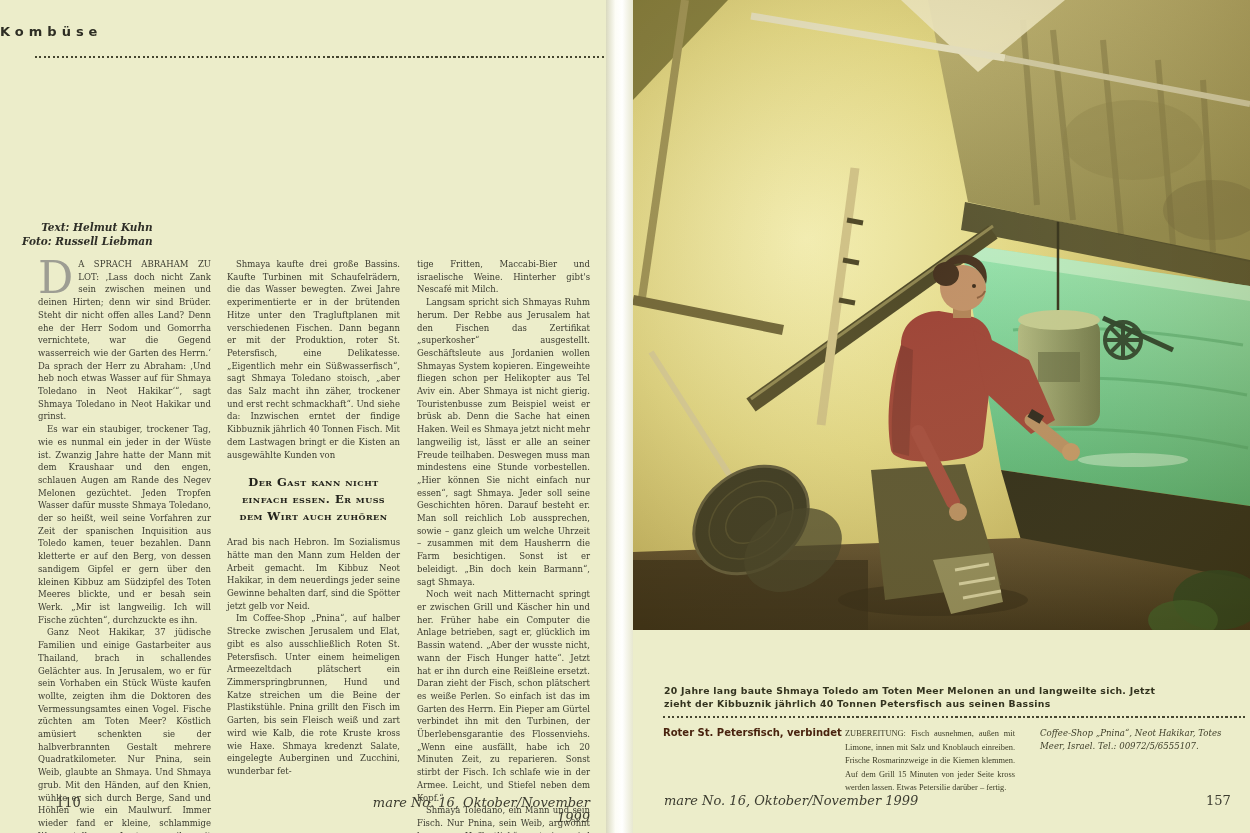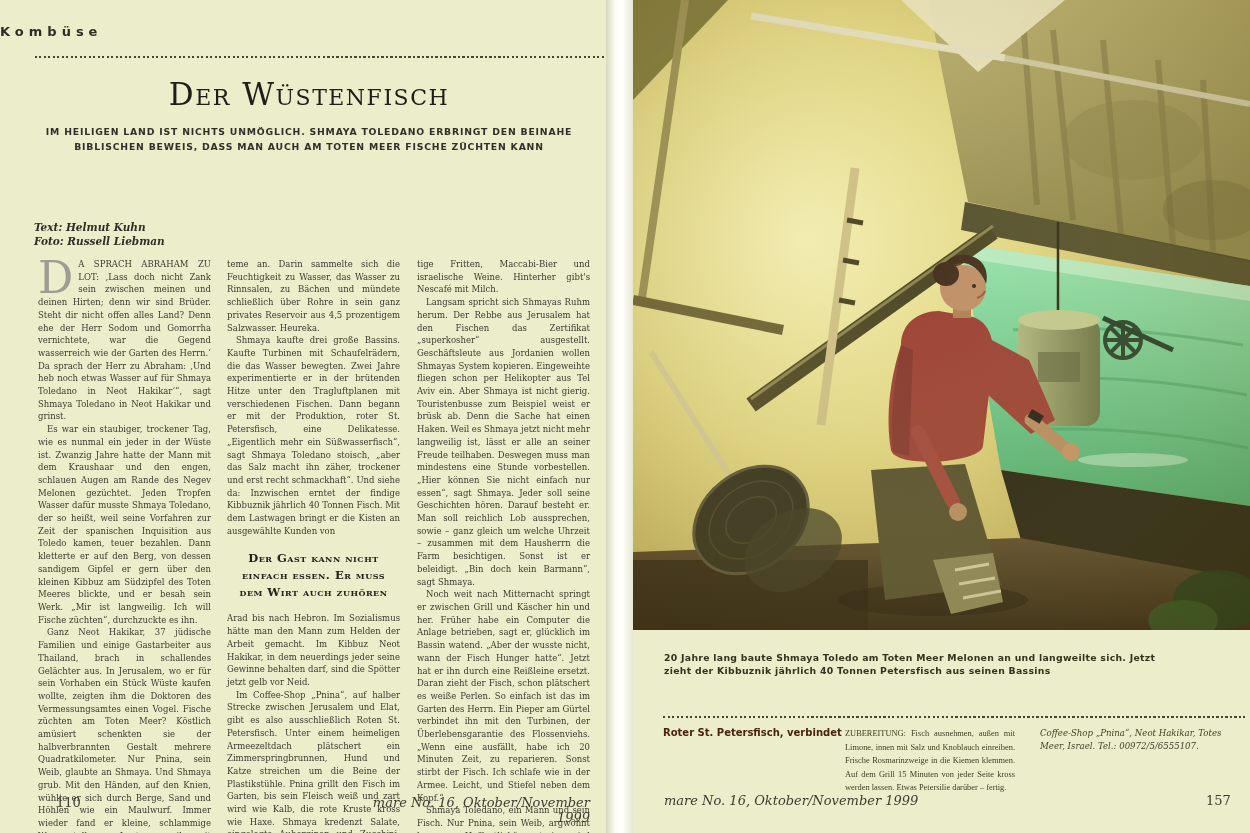--- a/index.html
+++ b/index.html
@@ -11,79 +11,73 @@
           letter-spacing:5px;color:#2e2e24;}
   .rule-dotted{position:absolute;height:2px;
           background-image:repeating-linear-gradient(90deg,#454530 0 2px,transparent 2px 4.5px);}
   .rule-top{left:35px;top:56px;width:577px;}
   .rule-recipe{left:663px;top:716px;width:582px;}
   .title{position:absolute;left:0;top:76px;width:618px;text-align:center;
           font-variant:small-caps;font-size:31px;letter-spacing:1.5px;color:#1f1f19;}
   .subtitle{position:absolute;left:18px;top:124px;width:582px;text-align:center;
           font-family:"DejaVu Sans",sans-serif;font-weight:bold;font-size:9.3px;
           line-height:15px;letter-spacing:0.8px;color:#30302a;}
-  .credits{position:absolute;left:34px;top:220px;font-style:italic;font-weight:bold;
-          font-size:10.5px;line-height:14px;color:#2f2f28;}
+  .credits{position:absolute;left:22px;top:220px;font-style:italic;font-weight:bold;
+          font-size:10.5px;line-height:14px;color:#2f2f28;text-align:right;}
   .col{position:absolute;top:258px;width:173px;font-size:8.5px;line-height:12.7px;
           text-align:justify;color:#3b3b30;}
   .col-1{left:38px;}  .col-2{left:227px;}  .col-3{left:417px;}
   .col p{margin:0;}
   .col p.ind{text-indent:9px;}
   .dropcap{float:left;font-size:44px;line-height:36px;color:#9d9d93;
           padding:2px 5px 0 0;font-family:"DejaVu Serif",serif;}
   .pullquote{margin:13px 2px 11px !important;text-align:center;font-variant:small-caps;
           font-weight:bold;font-size:11.5px;line-height:17px;color:#23231c;letter-spacing:0.5px;}
   .folio{position:absolute;font-size:13px;color:#3c3c30;margin-left:18px;}
   .folio-110{left:38px;top:795px;}
   .folio-111{left:1188px;top:793px;}
   .issue{position:absolute;font-style:italic;font-size:13px;color:#3c3c30;}
   .issue-left{left:360px;top:795px;width:230px;text-align:right;}
   .issue-right{left:664px;top:793px;}
   
   .gutter{position:absolute;left:606px;top:0;width:27px;height:833px;
           background:linear-gradient(90deg,#d9d9bf 0%,#fdfdf6 35%,#ffffff 60%,#e7e7d0 100%);}
   
   .photo{position:absolute;left:633px;top:0;width:617px;height:630px;overflow:hidden;}
-  .caption{position:absolute;left:664px;top:651px;width:580px;
+  .caption{position:absolute;left:664px;top:684px;width:580px;
           font-family:"DejaVu Sans",sans-serif;font-weight:bold;font-size:9.3px;
           line-height:13px;letter-spacing:0.3px;color:#33331f;}
   .recipe-title{position:absolute;left:663px;top:727px;width:215px;
           font-family:"DejaVu Sans",sans-serif;font-weight:bold;font-size:10px;color:#48220e;}
   .recipe-prep{position:absolute;left:845px;top:727px;width:170px;
           font-family:Liberation Serif, serif;font-size:8.4px;line-height:13.5px;
           text-align:justify;color:#3c3c26;}
   .recipe-info{position:absolute;left:1040px;top:727px;width:205px;
           font-style:italic;font-size:8.6px;line-height:13px;color:#3f3f2a;}
   .recipe-info p{margin:0;}
 </style>
 </head>
 <body>
 
 <div class="spread">
 
   <div class="kicker">Kombüse</div>
   <div class="rule-dotted rule-top"></div>
-  <h1 class="title" style="margin:0;font-weight:normal;">Der Wüstenfisch</h1>
-  <div class="subtitle">
-    <div>IM HEILIGEN LAND IST NICHTS UNMÖGLICH. SHMAYA TOLEDANO ERBRINGT DEN BEINAHE</div>
-    <div>BIBLISCHEN BEWEIS, DASS MAN AUCH AM TOTEN MEER FISCHE ZÜCHTEN KANN</div>
-  </div>
   <div class="credits">
     <div>Text: Helmut Kuhn</div>
     <div>Foto: Russell Liebman</div>
   </div>
 
   <div class="col col-1">
     <p><span class="dropcap">D</span><span>A SPRACH ABRAHAM ZU LOT: ‚Lass doch nicht Zank sein zwischen meinen und deinen Hirten; denn wir sind Brüder. Steht dir nicht offen alles Land? Denn ehe der Herr Sodom und Gomorrha vernichtete, war die Gegend wasserreich wie der Garten des Herrn.‘ Da sprach der Herr zu Abraham: ‚Und heb noch etwas Wasser auf für Shmaya Toledano in Neot Hakikar‘“, sagt Shmaya Toledano in Neot Hakikar und grinst.</span></p>
     <p class="ind">Es war ein staubiger, trockener Tag, wie es nunmal ein jeder in der Wüste ist. Zwanzig Jahre hatte der Mann mit dem Kraushaar und den engen, schlauen Augen am Rande des Negev Melonen gezüchtet. Jeden Tropfen Wasser dafür musste Shmaya Toledano, der so heißt, weil seine Vorfahren zur Zeit der spanischen Inquisition aus Toledo kamen, teuer bezahlen. Dann kletterte er auf den Berg, von dessen sandigem Gipfel er gern über den kleinen Kibbuz am Südzipfel des Toten Meeres blickte, und er besah sein Werk. „Mir ist langweilig. Ich will Fische züchten“, durchzuckte es ihn.</p>
     <p class="ind">Ganz Neot Hakikar, 37 jüdische Familien und einige Gastarbeiter aus Thailand, brach in schallendes Gelächter aus. In Jerusalem, wo er für sein Vorhaben ein Stück Wüste kaufen wollte, zeigten ihm die Doktoren des Vermessungsamtes einen Vogel. Fische züchten am Toten Meer? Köstlich amüsiert schenkten sie der halbverbrannten Gestalt mehrere Quadratkilometer. Nur Pnina, sein Weib, glaubte an Shmaya. Und Shmaya grub. Mit den Händen, auf den Knien, wühlte er sich durch Berge, Sand und Höhlen wie ein Maulwurf. Immer wieder fand er kleine, schlammige Wasserstellen. Legte meilenweit verästelte Tunnel- und Grabensys-</p>
   </div>
 
   <div class="col col-2">
-    <p>teme an. Darin sammelte sich die Feuchtigkeit zu Wasser, das Wasser zu Rinnsalen, zu Bächen und mündete schließlich über Rohre in sein ganz privates Reservoir aus 4,5 prozentigem Salzwasser. Heureka.</p>
     <p class="ind">Shmaya kaufte drei große Bassins. Kaufte Turbinen mit Schaufelrädern, die das Wasser bewegten. Zwei Jahre experimentierte er in der brütenden Hitze unter den Tragluftplanen mit verschiedenen Fischen. Dann begann er mit der Produktion, roter St. Petersfisch, eine Delikatesse. „Eigentlich mehr ein Süßwasserfisch“, sagt Shmaya Toledano stoisch, „aber das Salz macht ihn zäher, trockener und erst recht schmackhaft“. Und siehe da: Inzwischen erntet der findige Kibbuznik jährlich 40 Tonnen Fisch. Mit dem Lastwagen bringt er die Kisten an ausgewählte Kunden von</p>
     <p class="pullquote">Der Gast kann nicht einfach essen. Er muss dem Wirt auch zuhören</p>
     <p>Arad bis nach Hebron. Im Sozialismus hätte man den Mann zum Helden der Arbeit gemacht. Im Kibbuz Neot Hakikar, in dem neuerdings jeder seine Gewinne behalten darf, sind die Spötter jetzt gelb vor Neid.</p>
     <p class="ind">Im Coffee-Shop „Pnina“, auf halber Strecke zwischen Jerusalem und Elat, gibt es also ausschließlich Roten St. Petersfisch. Unter einem heimeligen Armeezeltdach plätschert ein Zimmerspringbrunnen, Hund und Katze streichen um die Beine der Plastikstühle. Pnina grillt den Fisch im Garten, bis sein Fleisch weiß und zart wird wie Kalb, die rote Kruste kross wie Haxe. Shmaya kredenzt Salate, eingelegte Auberginen und Zucchini, wunderbar fet-</p>
   </div>
 
   <div class="col col-3">
     <p>tige Fritten, Maccabi-Bier und israelische Weine. Hinterher gibt's Nescafé mit Milch.</p>
     <p class="ind">Langsam spricht sich Shmayas Ruhm herum. Der Rebbe aus Jerusalem hat den Fischen das Zertifikat „superkosher“ ausgestellt. Geschäftsleute aus Jordanien wollen Shmayas System kopieren. Eingeweihte fliegen schon per Helikopter aus Tel Aviv ein. Aber Shmaya ist nicht gierig. Touristenbusse zum Beispiel weist er brüsk ab. Denn die Sache hat einen Haken. Weil es Shmaya jetzt nicht mehr langweilig ist, lässt er alle an seiner Freude teilhaben. Deswegen muss man mindestens eine Stunde vorbestellen. „Hier können Sie nicht einfach nur essen“, sagt Shmaya. Jeder soll seine Geschichten hören. Darauf besteht er. Man soll reichlich Lob aussprechen, sowie – ganz gleich um welche Uhrzeit – zusammen mit dem Hausherrn die Farm besichtigen. Sonst ist er beleidigt. „Bin doch kein Barmann“, sagt Shmaya.</p>
     <p class="ind">Noch weit nach Mitternacht springt er zwischen Grill und Käscher hin und her. Früher habe ein Computer die Anlage betrieben, sagt er, glücklich im Bassin watend. „Aber der wusste nicht, wann der Fisch Hunger hatte“. Jetzt hat er ihn durch eine Reißleine ersetzt. Daran zieht der Fisch, schon plätschert es weiße Perlen. So einfach ist das im Garten des Herrn. Ein Pieper am Gürtel verbindet ihn mit den Turbinen, der Überlebensgarantie des Flossenviehs. „Wenn eine ausfällt, habe ich 20 Minuten Zeit, zu reparieren. Sonst stirbt der Fisch. Ich schlafe wie in der Armee. Leicht, und Stiefel neben dem Kopf.“</p>

